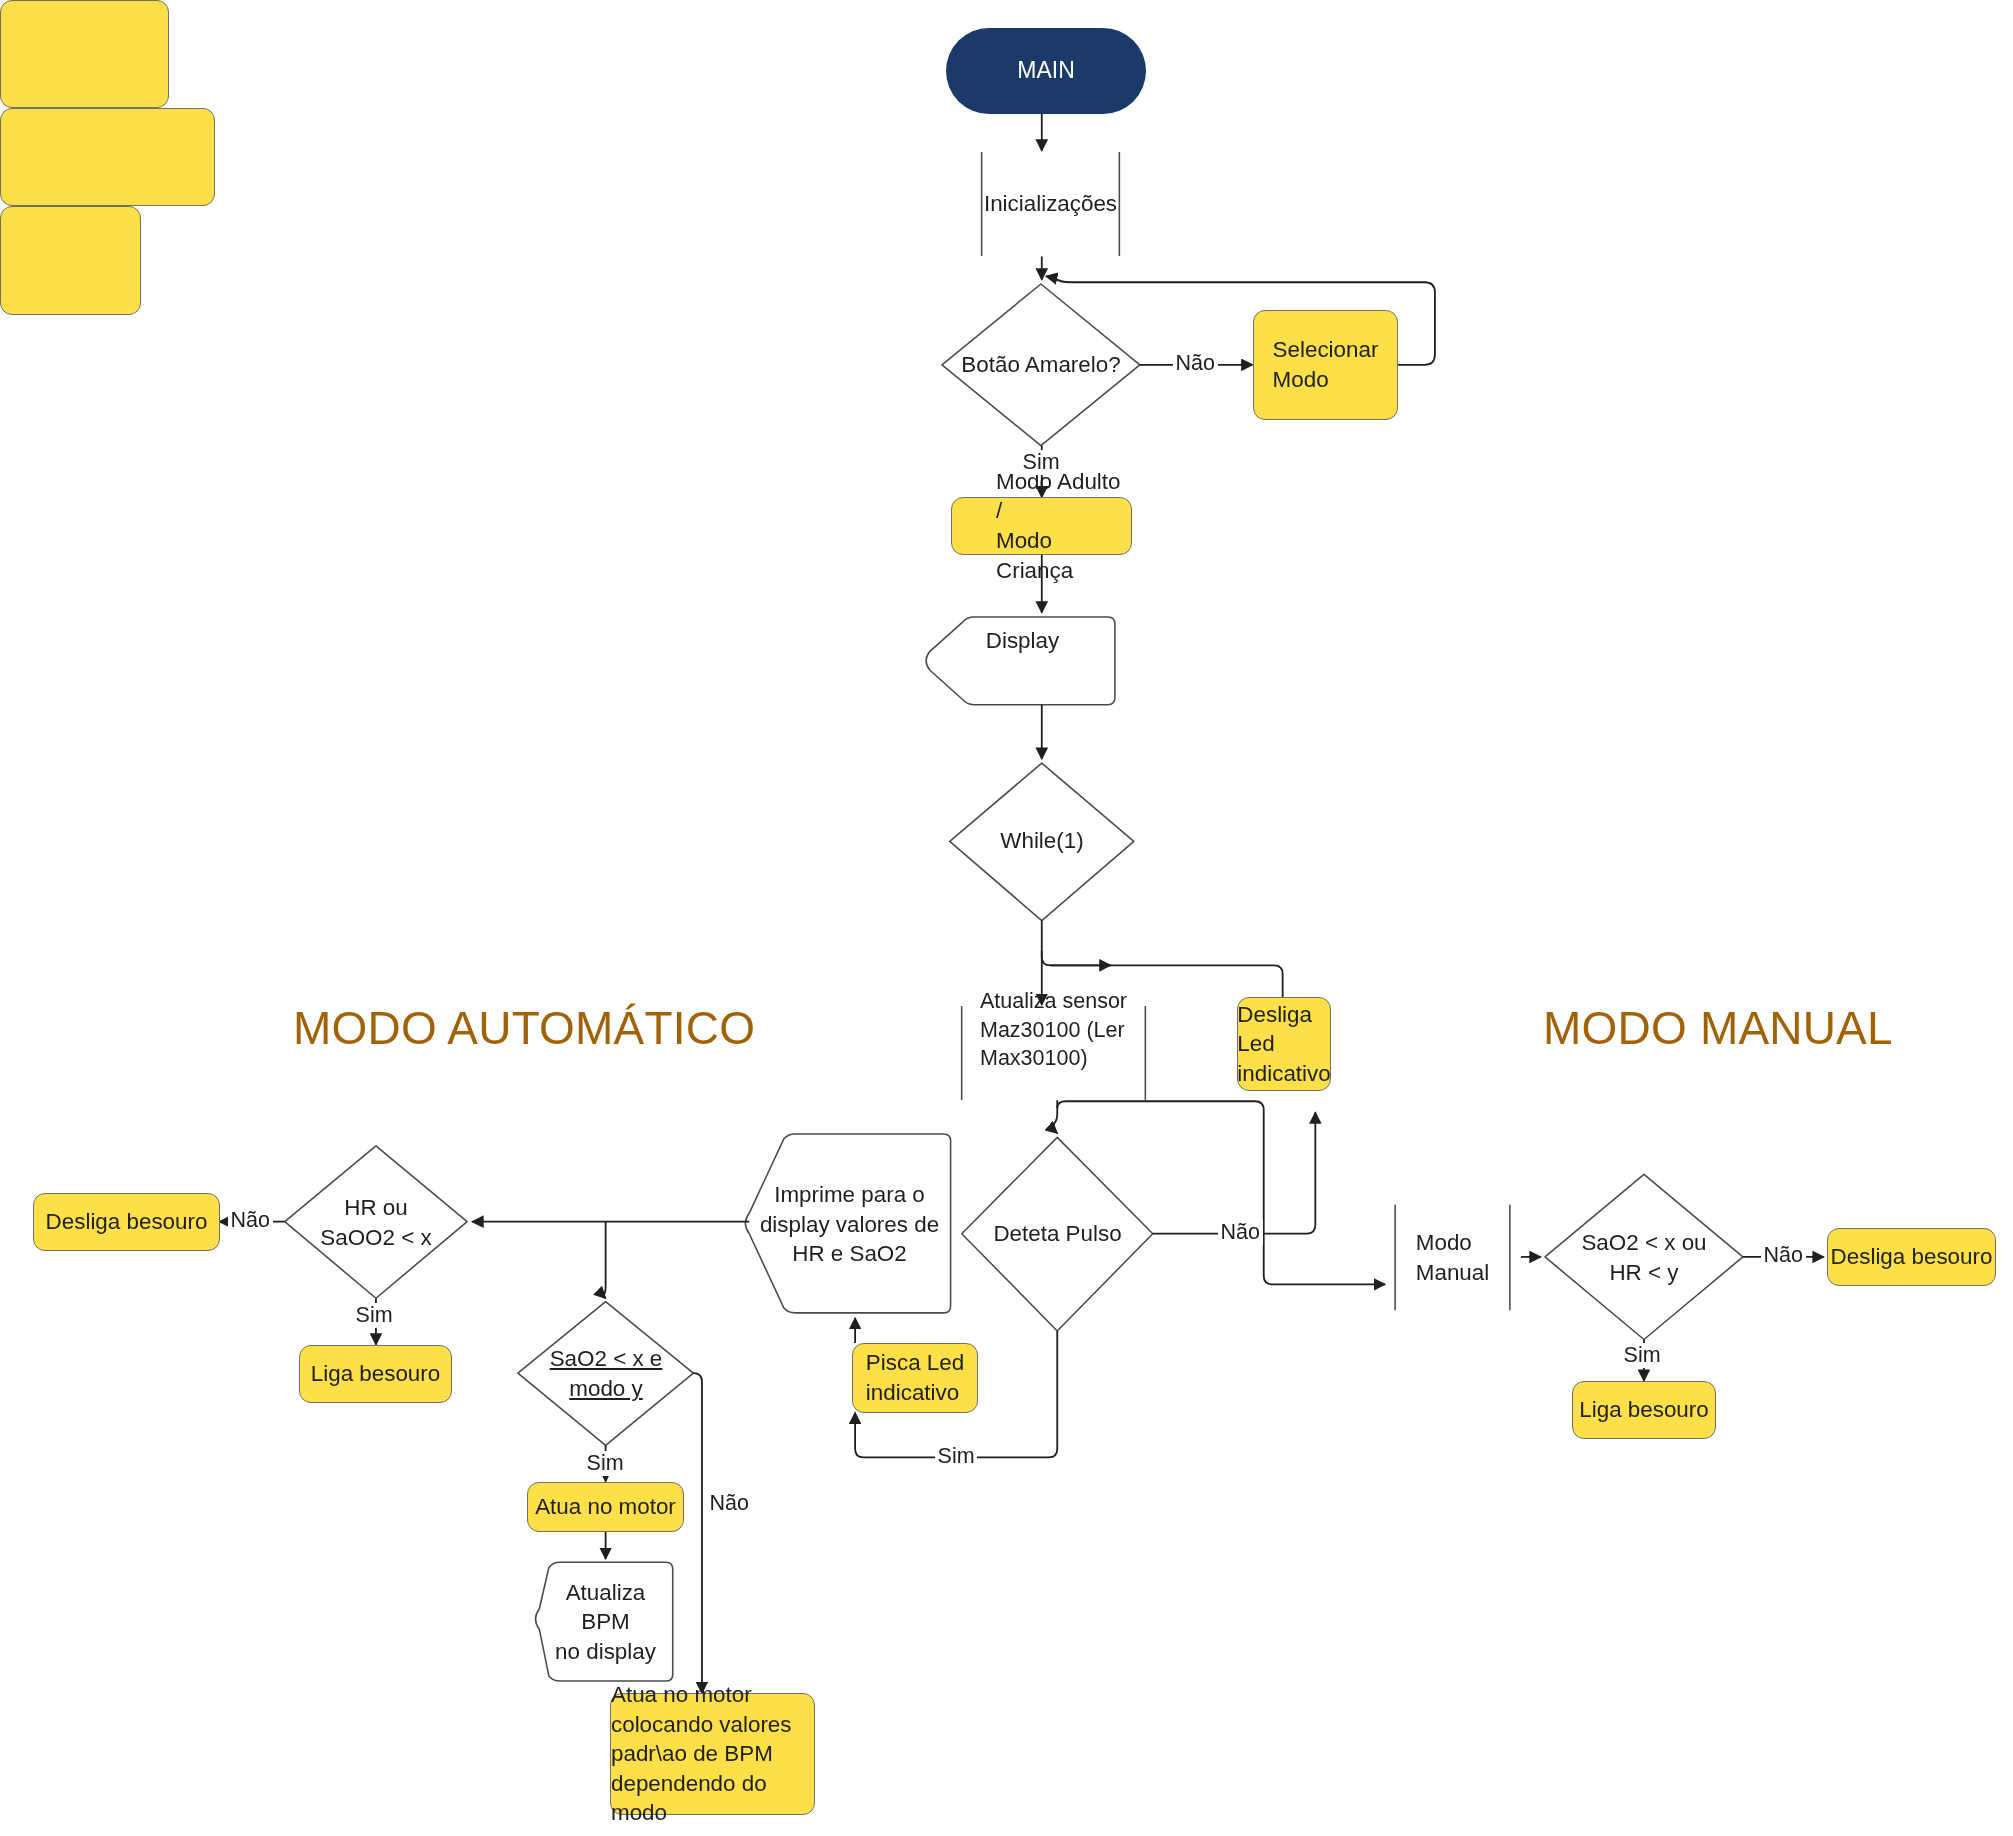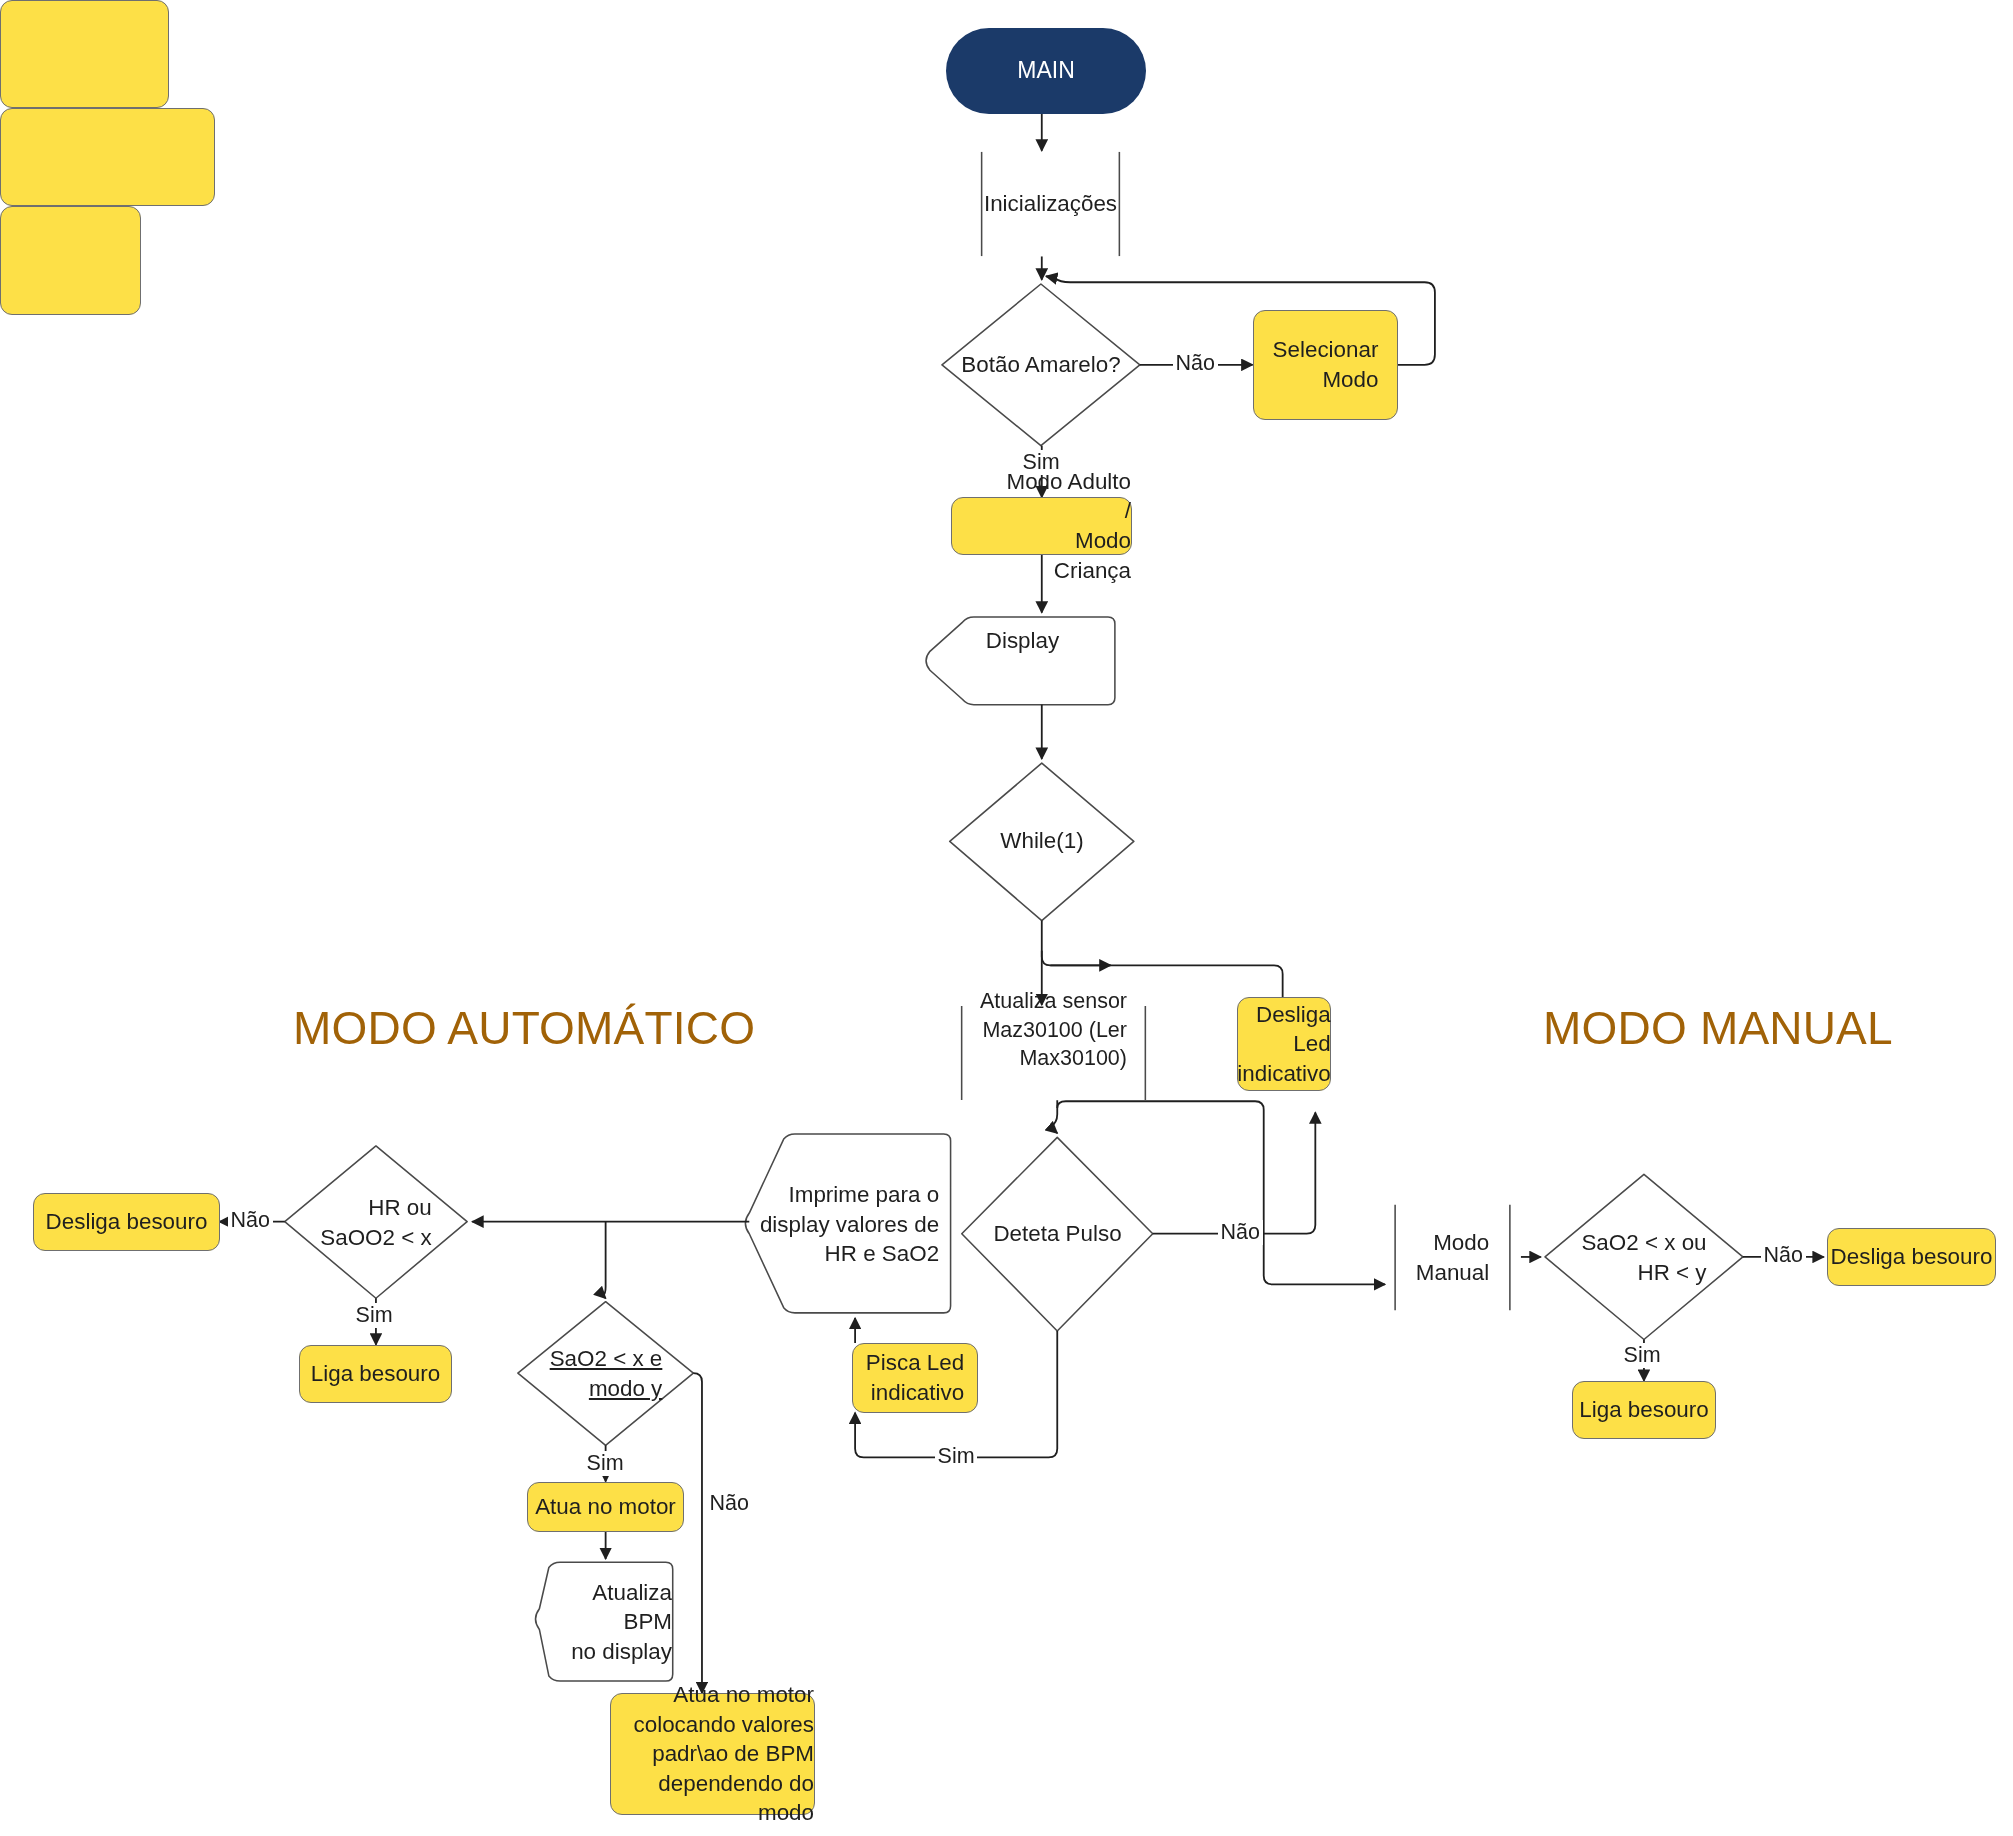--- a/index.html
+++ b/index.html
@@ -19,21 +19,21 @@
     left: 0; top: 0;
     width: 2013px;
     height: 1836px;
   }
   .node {
     position: absolute;
     box-sizing: border-box;
     display: flex;
     align-items: center;
     justify-content: center;
-    text-align: right;
+    text-align: left;
     color: #1f1f1f;
     font-size: 22.4px;
     line-height: 1.32;
     white-space: pre-line;
     pointer-events: auto;
   }
   .n-term {
     background: #1b3a69;
     color: #ffffff;
     border-radius: 60px;
@@ -58,21 +58,21 @@
     color: #a16207;
     white-space: nowrap;
     letter-spacing: 0.2px;
   }
   .diamond-text, .hex-text {
     position: absolute;
     box-sizing: border-box;
     display: flex;
     align-items: center;
     justify-content: center;
-    text-align: right;
+    text-align: center;
     font-size: 22.4px;
     line-height: 1.32;
     color: #1f1f1f;
     white-space: pre-line;
     pointer-events: none;
   }
 </style>
 </head>
 <body>
 

